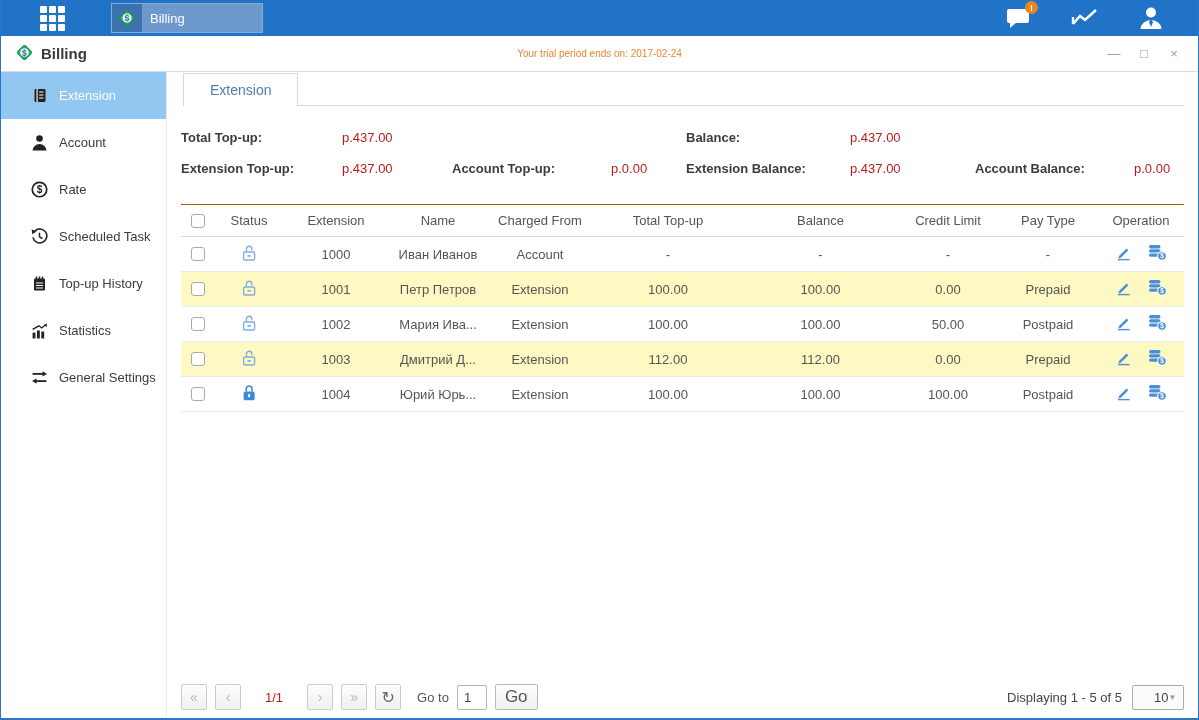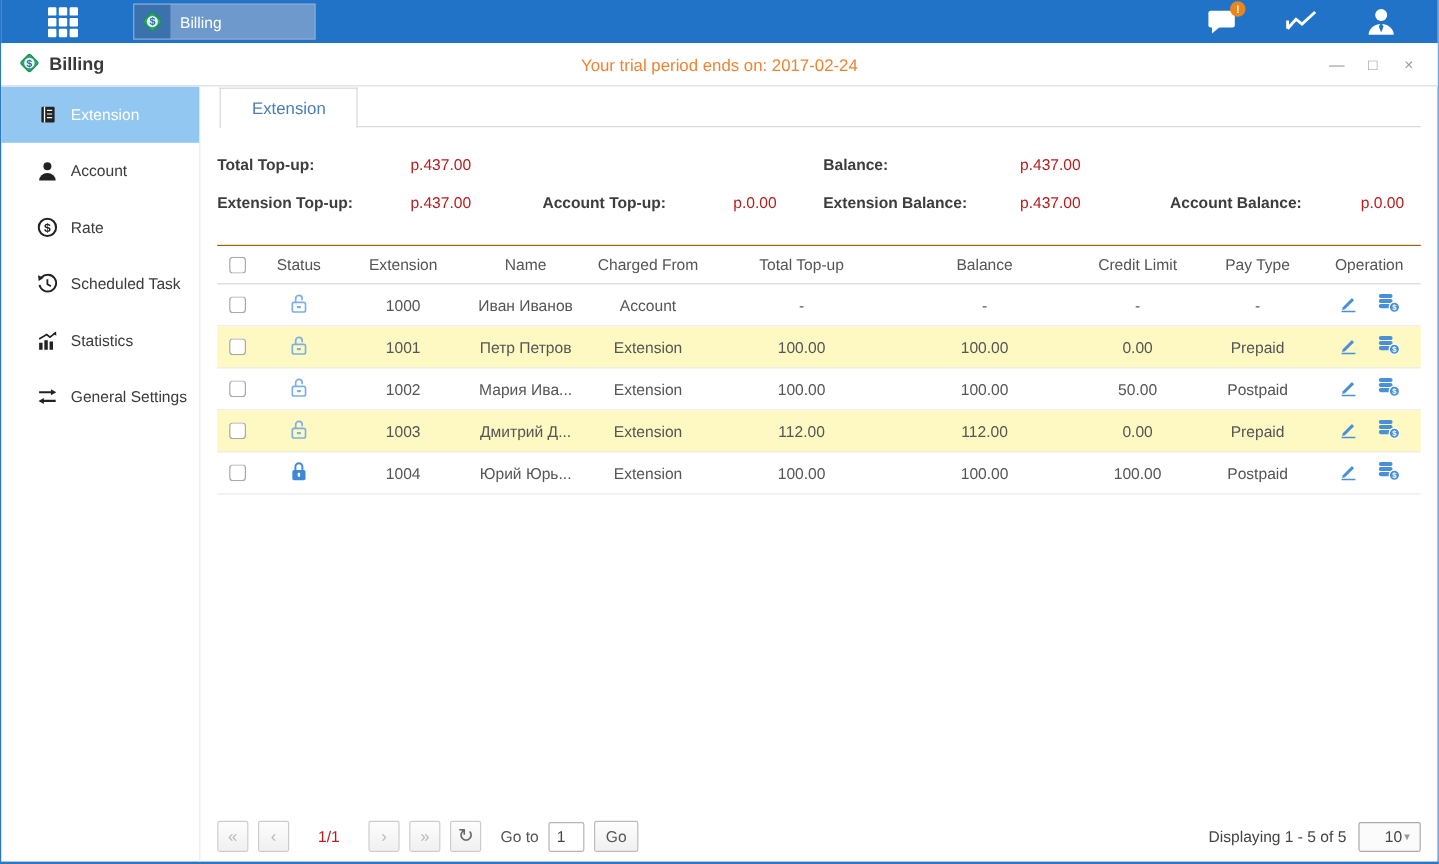--- a/index.html
+++ b/index.html
@@ -15,21 +15,21 @@
   .topbar-tab .iconbox { width:30px; height:28px; background:#3b72ae; display:flex; align-items:center; justify-content:center; }
   .topbar-tab .tab-label { padding-left:8px; }
   .topbar-right { position:absolute; right:30px; top:0; height:36px; display:flex; align-items:center; gap:32px; }
   .tb-icon { position:relative; width:34px; height:26px; display:flex; align-items:center; justify-content:center; cursor:pointer; }
   .badge { position:absolute; top:-4px; right:-2px; width:13px; height:13px; background:#e8861d; color:#fff; border-radius:50%; font-size:9px; font-weight:bold; display:flex; align-items:center; justify-content:center; }
 
   
   .titlebar { height:36px; background:#fff; border-bottom:1px solid #d9dee3; display:flex; align-items:center; position:relative; }
   .title-left { display:flex; align-items:center; gap:7px; margin-left:14px; }
   .app-title { font-size:15px; font-weight:bold; color:#3a3a3a; }
-  .trial { position:absolute; left:50%; transform:translateX(-50%); color:#ee8433; font-size:14px; }
+  .trial { position:absolute; left:50%; transform:translateX(-50%); color:#ee8433; font-size:10px; }
   .win-controls { position:absolute; right:16px; display:flex; gap:14px; color:#9a9a9a; font-size:13px; }
   .win-controls span { cursor:pointer; width:16px; text-align:center; }
 
   
   .bodyarea { display:flex; height:646px; }
   .sidebar { width:168px; border-right:1px solid #ebebeb; padding-top:0; }
   .side-item { height:47px; display:flex; align-items:center; gap:11px; padding-left:30px; color:#3b3b3b; cursor:pointer; }
   .side-item.active { background:#92c7f2; color:#fff; }
   .side-item svg { flex:0 0 auto; }
   .content { flex:1; position:relative; padding:0 14px; }
@@ -62,21 +62,21 @@
   .ops svg { cursor:pointer; }
 
   
   .footer { position:absolute; left:14px; right:14px; bottom:8px; display:flex; justify-content:space-between; align-items:center; }
   .pag { display:flex; align-items:center; gap:8px; }
   .pbtn { width:26px; height:26px; border:1px solid #ccc; border-radius:2px; background:linear-gradient(#fdfdfd,#f0f0f0); color:#b8b8b8; font-size:14px; display:flex; align-items:center; justify-content:center; cursor:pointer; }
   .pbtn.dark { color:#666; font-size:16px; }
   .pageind { color:#b91c1c; margin:0 16px; }
   .goto-label { margin-left:8px; color:#555; }
   .goto-input { width:30px; height:25px; border:1px solid #b5b5b5; border-radius:2px; padding-left:6px; font-size:13px; color:#444; font-family:inherit; }
-  .gobtn { height:26px; padding:0 9px; border:1px solid #bbb; border-radius:2px; background:linear-gradient(#fdfdfd,#f0f0f0); color:#555; font-size:13px; font-family:inherit; cursor:pointer; }
+  .gobtn { height:26px; padding:0 9px; border:1px solid #bbb; border-radius:2px; background:linear-gradient(#fdfdfd,#f0f0f0); color:#555; font-size:17px; font-family:inherit; cursor:pointer; }
   .disp { display:flex; align-items:center; gap:10px; color:#444; }
   .select { width:52px; height:25px; border:1px solid #aaa; border-radius:2px; background:#fbfbfb; display:flex; align-items:center; justify-content:space-between; padding:0 21px; cursor:pointer; color:#444; }
   .select .caret { font-size:8px; color:#999; }
 </style>
 </head>
 <body>
 
 <div class="window">
 
   <div class="topbar">
@@ -171,20 +171,32 @@
         </svg>
         <span>Rate</span>
       </div>
       <div class="side-item">
         <svg width="17" height="17" viewBox="0 0 16 16">
           <path d="M3.4 3.0 a6.6 6.6 0 1 1 -1.6 5.8" fill="none" stroke="#222" stroke-width="1.5"></path>
           <polygon points="0.6,1.2 1.2,5.8 5.2,3.2" fill="#222"></polygon>
           <path d="M8 4.4 V8.3 L10.8 9.9" stroke="#222" stroke-width="1.4" fill="none"></path>
         </svg>
         <span>Scheduled Task</span>
+      </div>
+      <div class="side-item">
+        <svg width="17" height="17" viewBox="0 0 16 17">
+          <rect x="2.5" y="3.5" width="11" height="12" rx="1" fill="#222"></rect>
+          <line x1="5" y1="1.5" x2="5" y2="5" stroke="#222" stroke-width="1.5"></line>
+          <line x1="8" y1="1.5" x2="8" y2="5" stroke="#222" stroke-width="1.5"></line>
+          <line x1="11" y1="1.5" x2="11" y2="5" stroke="#222" stroke-width="1.5"></line>
+          <line x1="4.4" y1="8" x2="11.6" y2="8" stroke="#fff"></line>
+          <line x1="4.4" y1="10.5" x2="11.6" y2="10.5" stroke="#fff"></line>
+          <line x1="4.4" y1="13" x2="11.6" y2="13" stroke="#fff"></line>
+        </svg>
+        <span>Top-up History</span>
       </div>
       <div class="side-item">
         <svg width="17" height="17" viewBox="0 0 16 16">
           <rect x="1.5" y="10" width="2.7" height="5.5" fill="#222"></rect>
           <rect x="5.6" y="8" width="2.7" height="7.5" fill="#222"></rect>
           <rect x="9.7" y="9" width="2.7" height="6.5" fill="#222"></rect>
           <path d="M1.5 7 L7.5 3.6 L10 5.6 L13.6 2.8" stroke="#222" fill="none" stroke-width="1.3"></path>
           <polygon points="14.8,1.2 15,4.6 12.2,2.8" fill="#222"></polygon>
         </svg>
         <span>Statistics</span>

